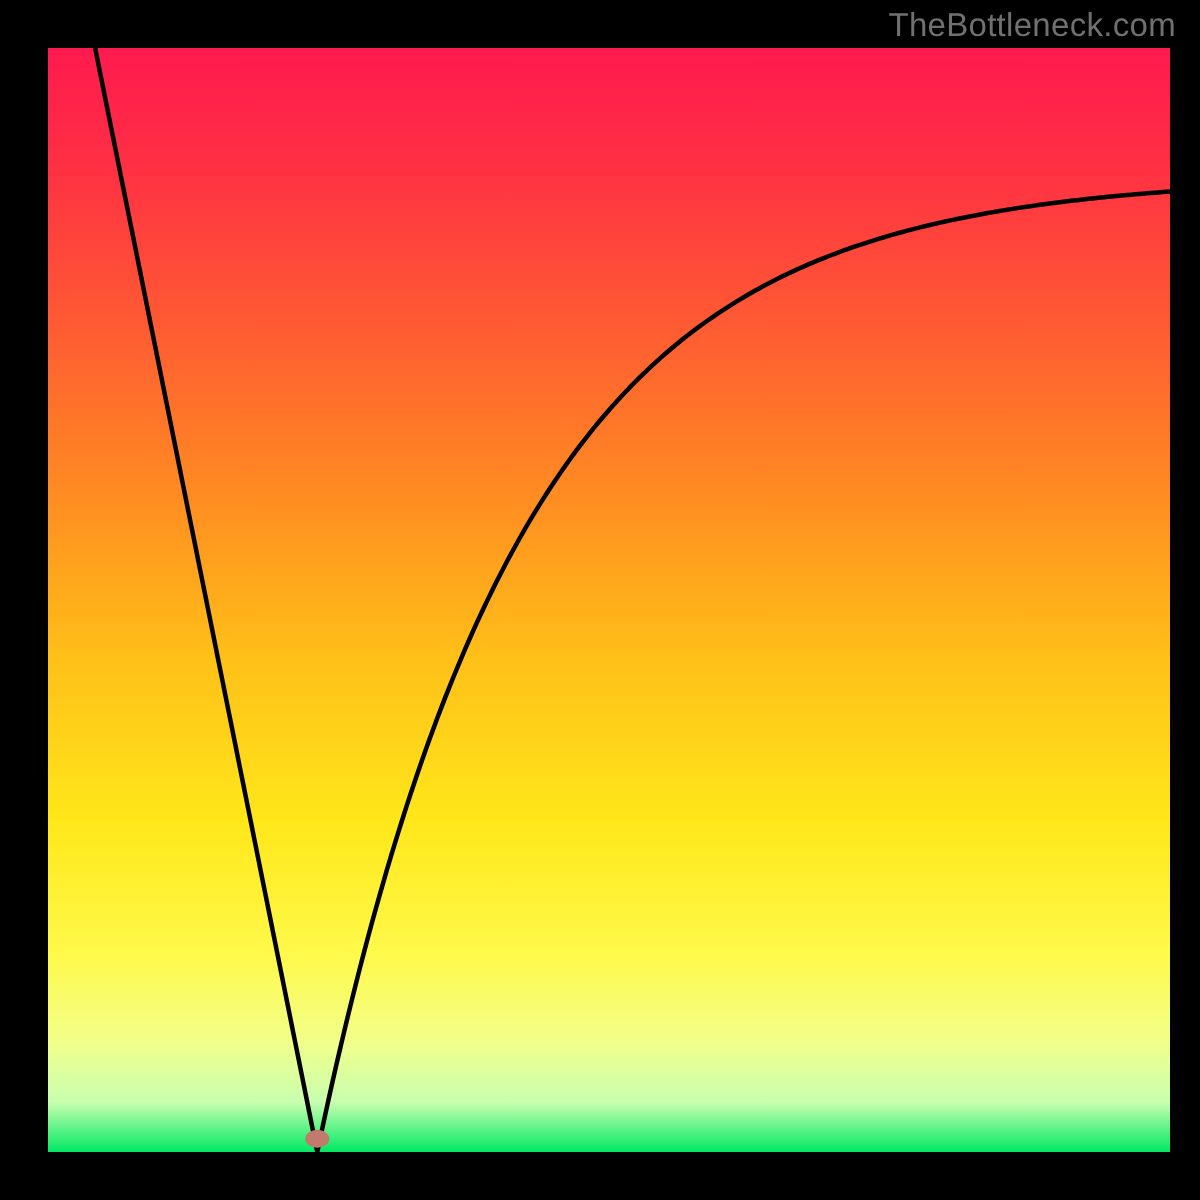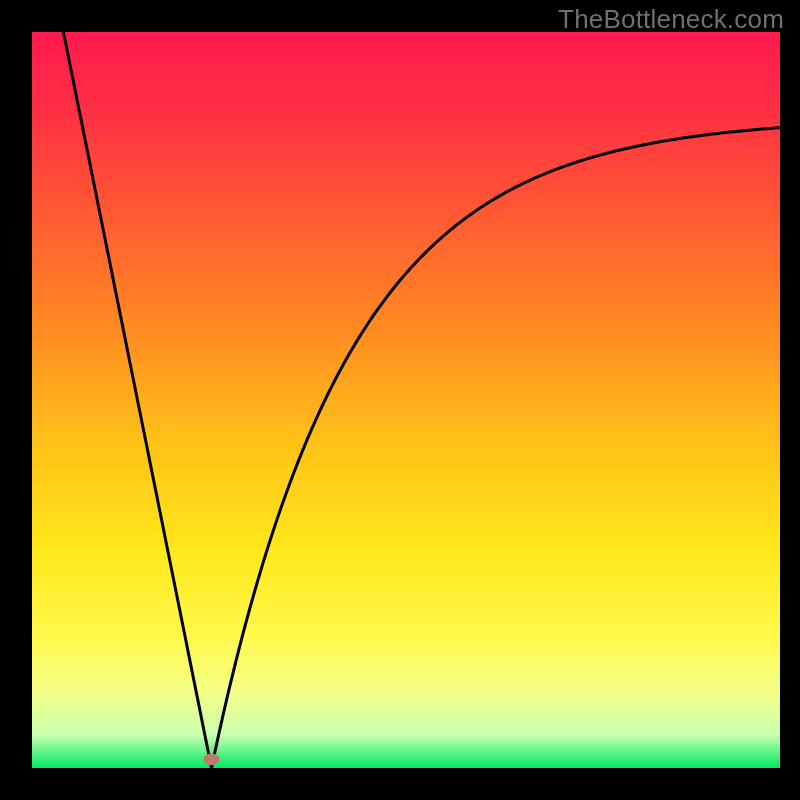--- a/index.html
+++ b/index.html
@@ -15,21 +15,21 @@
     position: relative;
     width: 800px;
     height: 800px;
     background: #000;
   }
   .watermark {
     position: absolute;
     top: 4px;
     right: 16px;
     color: #707070;
-    font-size: 26px;
+    font-size: 22px;
     font-weight: 500;
     letter-spacing: 0.2px;
     z-index: 10;
   }
   svg {
     position: absolute;
     top: 0;
     left: 0;
   }
 </style>

